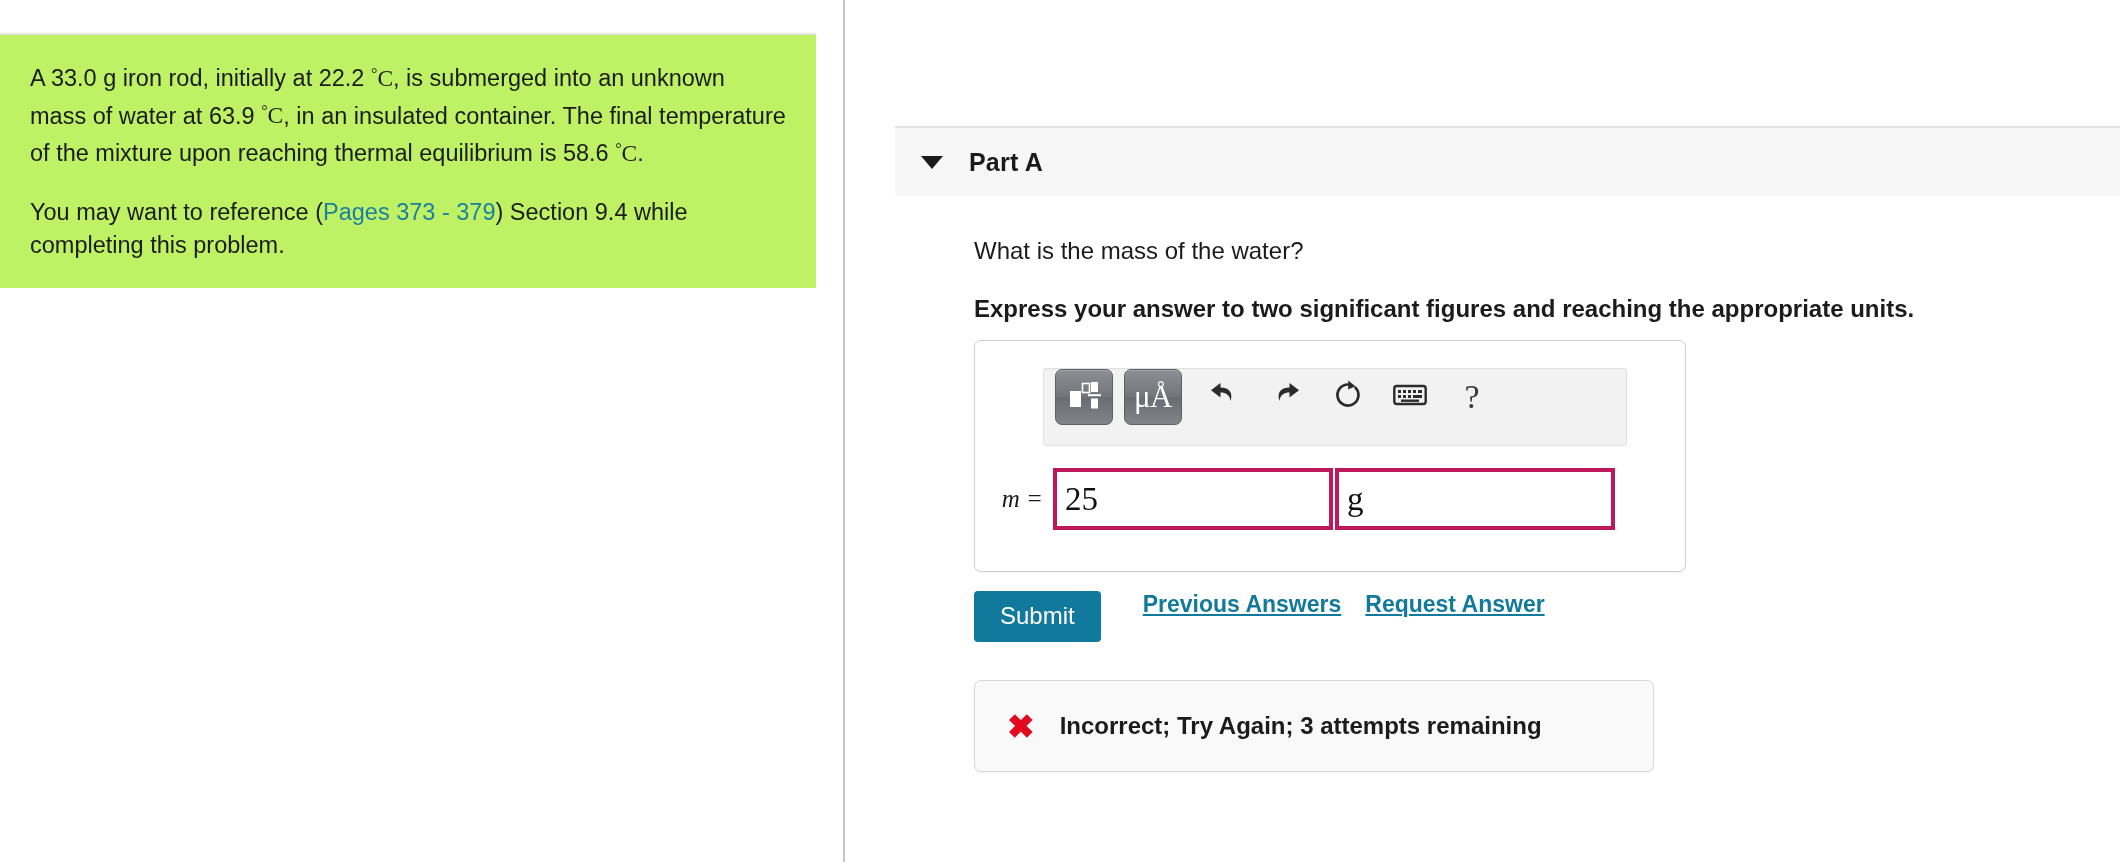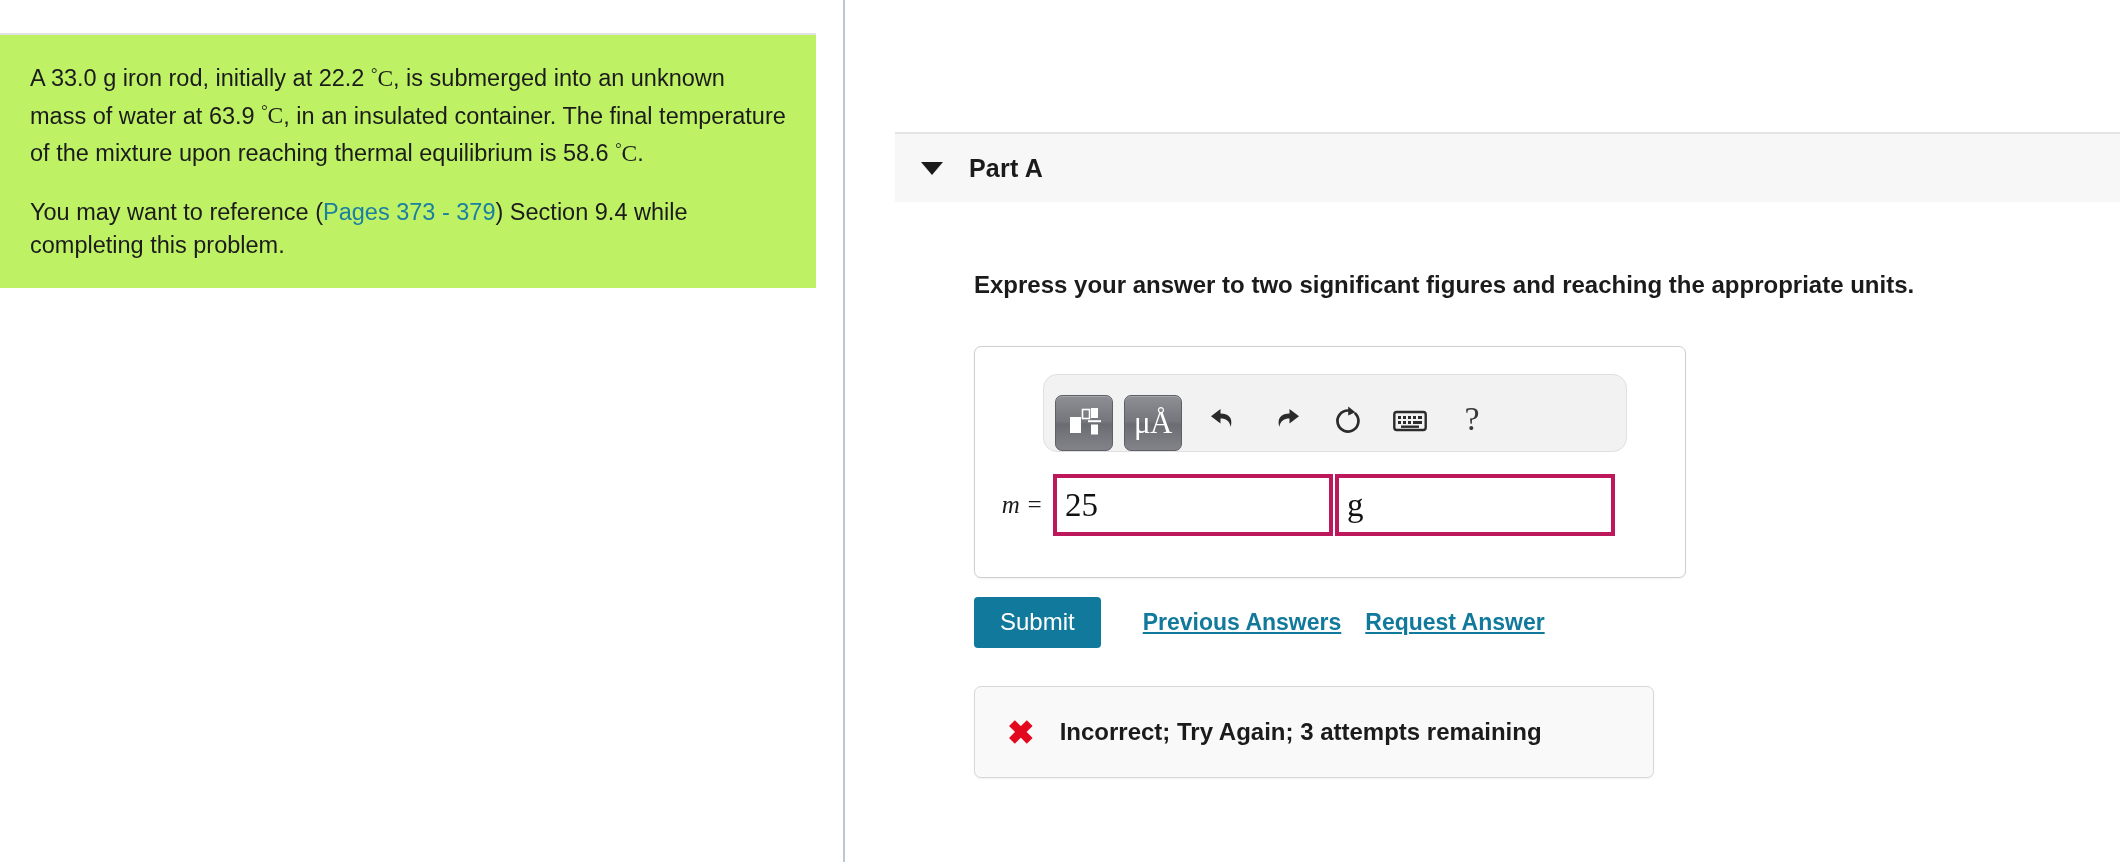--- a/index.html
+++ b/index.html
@@ -61,21 +61,21 @@
     top: 0;
     width: 2px;
     height: 862px;
     background: #b9c7d6;
   }
 
   
   #right-column {
     position: absolute;
     left: 895px;
-    top: 14px;
+    top: 8px;
     width: 1225px;
     height: 646px;
   }
 
   
   #part-header {
     position: absolute;
     left: 0;
     top: 118px;
     width: 1225px;
@@ -141,24 +141,24 @@
 
   
   #answer-toolbar {
     position: absolute;
     left: 68px;
     top: 27px;
     width: 584px;
     height: 78px;
     background: #f2f2f2;
     border: 1px solid #e0e0e0;
-    border-radius: 14px;
-    box-sizing: border-box;
-    display: flex;
-    align-items: flex-end;
+    border-radius: 3px;
+    box-sizing: border-box;
+    display: flex;
+    align-items: flex-start;
     padding-left: 11px;
   }
   .tb-btn {
     width: 58px;
     height: 56px;
     border-radius: 7px;
     background: linear-gradient(to bottom, #8d8f95 0%, #74767c 48%, #6a6c72 52%, #828489 100%);
     border: 1px solid #5e6066;
     box-shadow: inset 0 1px 0 rgba(255,255,255,0.22);
     display: flex;
@@ -226,21 +226,21 @@
   }
   #answer-value-field { width: 280px; }
   #answer-units-field { width: 280px; margin-left: 2px; }
 
   
   #submit-row {
     position: absolute;
     left: 79px;
     top: 583px;
     display: flex;
-    align-items: center;
+    align-items: flex-start;
   }
   #submit-button {
     background: #11799c;
     color: #ffffff;
     font-size: 24px;
     font-family: "Liberation Sans", sans-serif;
     border: none;
     border-radius: 4px;
     padding: 13px 26px 14px 26px;
     cursor: pointer;
@@ -302,20 +302,21 @@
 <div id="column-divider"></div>
 
 <div id="right-column">
 
   <div id="part-header">
     <div id="part-toggle-caret"></div>
     <span id="part-label">Part A</span>
   </div>
 
   <div id="question-body">
+    <p id="question-text">What is the mass of the water?</p>
     <p id="question-instruction">Express your answer to two significant figures and reaching the appropriate units.</p>
   </div>
 
   <div id="answer-box">
 
     <div id="answer-toolbar">
 
       <div class="tb-btn">
         <span>
           <svg width="34" height="34" viewBox="0 0 34 34" aria-hidden="true">

